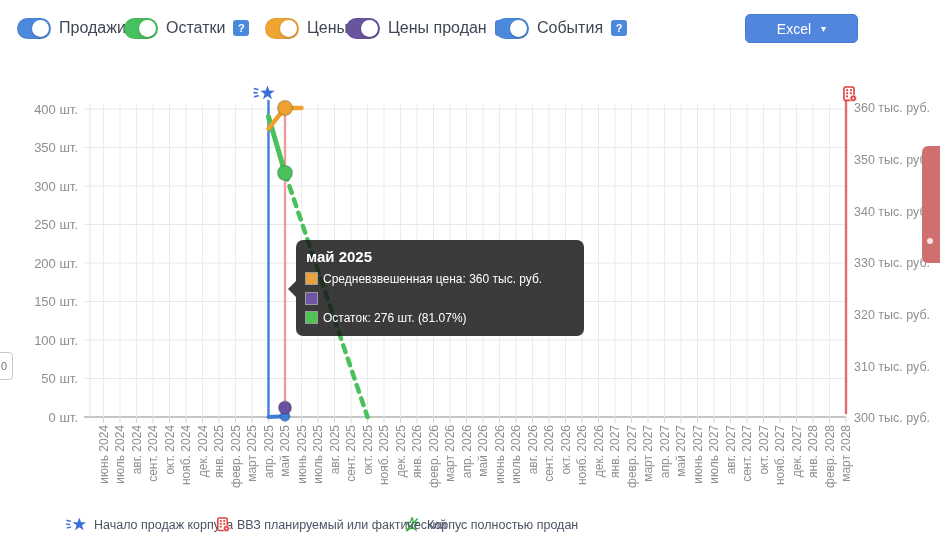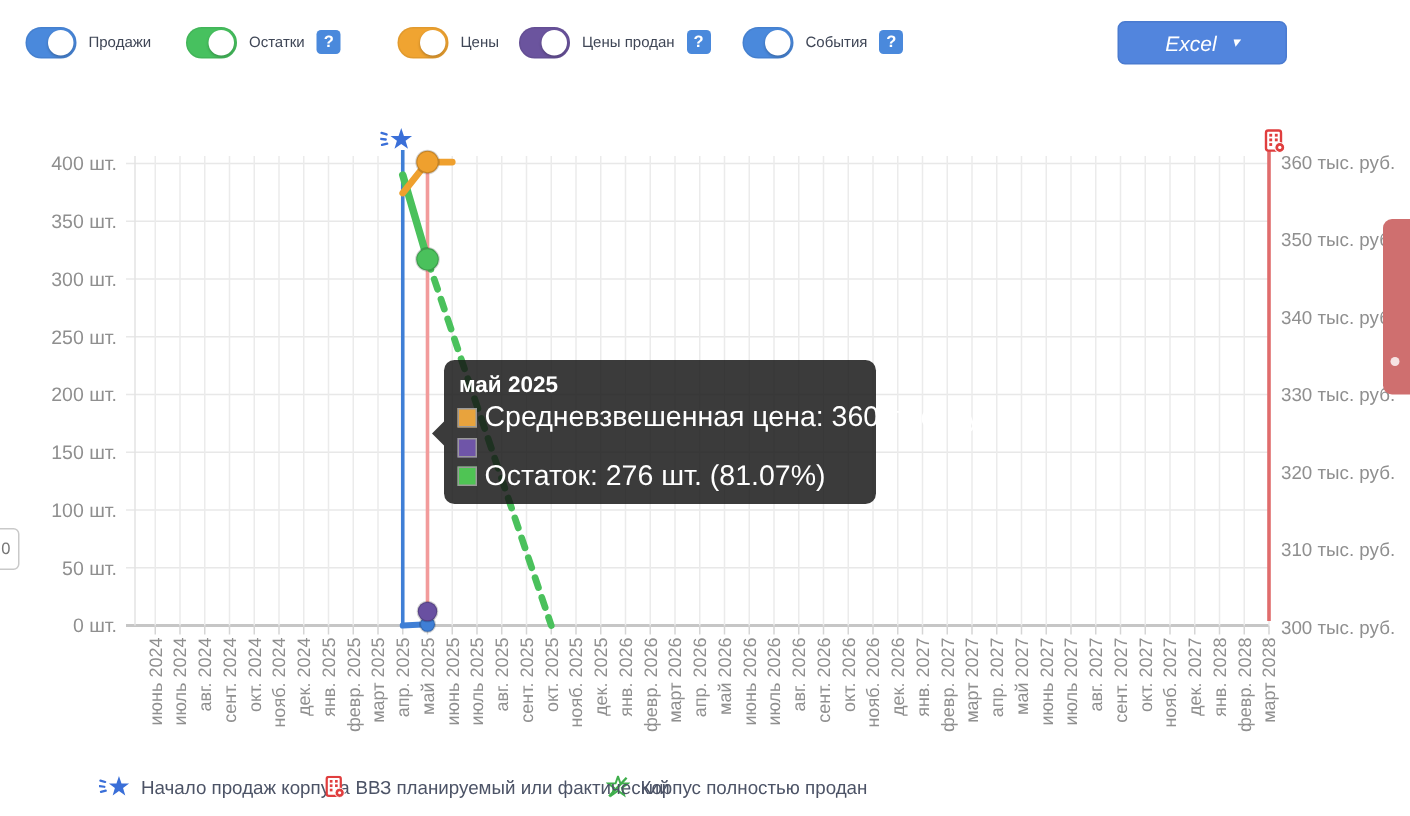--- a/index.html
+++ b/index.html
@@ -7,34 +7,34 @@
     width:940px;height:544px;position:relative;overflow:hidden;background:#fff;
     font-family:"Liberation Sans", sans-serif;-webkit-font-smoothing:antialiased;
   }
   
   .toolbar{position:absolute;left:0;top:0;width:940px;height:58px;z-index:6;}
   .toggle-group{position:absolute;top:17px;height:22px;display:flex;align-items:center;gap:8px;}
   .toggle{width:34px;height:21px;border-radius:11px;position:relative;flex:0 0 auto;
           box-shadow:inset 0 0 0 1px rgba(0,0,0,.06);cursor:pointer;}
   .toggle .knob{position:absolute;top:2px;left:15px;width:17px;height:17px;border-radius:50%;
           background:#fff;box-shadow:0 1px 2px rgba(0,0,0,.25);}
-  .toggle-label{font-size:10px;color:#3f4656;white-space:nowrap;}
+  .toggle-label{font-size:16px;color:#3f4656;white-space:nowrap;}
   .help-badge{width:16px;height:16px;border-radius:3px;background:#4a89dc;color:#fff;
           font-size:11px;font-weight:bold;display:flex;align-items:center;justify-content:center;cursor:pointer;}
   .excel-btn{position:absolute;left:745px;top:14px;width:113px;height:29px;border-radius:5px;
           background:#5285dd;color:#fff;font-size:14px;display:flex;align-items:center;justify-content:center;
-          gap:10px;cursor:pointer;border:1px solid #4a7bd0;box-sizing:border-box;font-style:italic;}
+          gap:10px;cursor:pointer;border:1px solid #4a7bd0;box-sizing:border-box;}
   .excel-btn .caret{font-size:10px;line-height:1;}
   
   #chart-svg{position:absolute;left:0;top:0;z-index:1;}
   
   .tooltip{position:absolute;left:296px;top:240px;width:288px;z-index:7;
           background:rgba(22,22,22,.84);border-radius:7px;padding:7px 10px 8px 9px;color:#fff;box-sizing:border-box;}
   .tooltip .tt-title{font-size:15px;font-weight:bold;margin:1px 0 4px 1px;}
-  .tooltip .tt-row{display:flex;align-items:center;gap:5px;height:19.5px;font-size:19px;white-space:nowrap;}
+  .tooltip .tt-row{display:flex;align-items:center;gap:5px;height:19.5px;font-size:12px;white-space:nowrap;}
   .tooltip .swatch{width:13px;height:13px;flex:0 0 auto;border:1px solid #9a9a9a;box-sizing:border-box;}
   .tooltip .arrow{position:absolute;left:-8px;top:41px;width:0;height:0;
           border-top:8px solid transparent;border-bottom:8px solid transparent;
           border-right:8px solid rgba(22,22,22,.84);}
   
   .legend{position:absolute;left:0;top:514px;width:940px;height:26px;z-index:6;font-size:12.5px;color:#4c5366;}
   .legend-item{position:absolute;display:flex;align-items:center;gap:7px;top:3px;white-space:nowrap;}
   
   .left-cut-box{position:absolute;left:-8px;top:352px;width:21px;height:28px;z-index:6;background:#fff;
           border:1px solid #c9c9c9;border-radius:4px;box-sizing:border-box;font-size:11px;color:#777;

